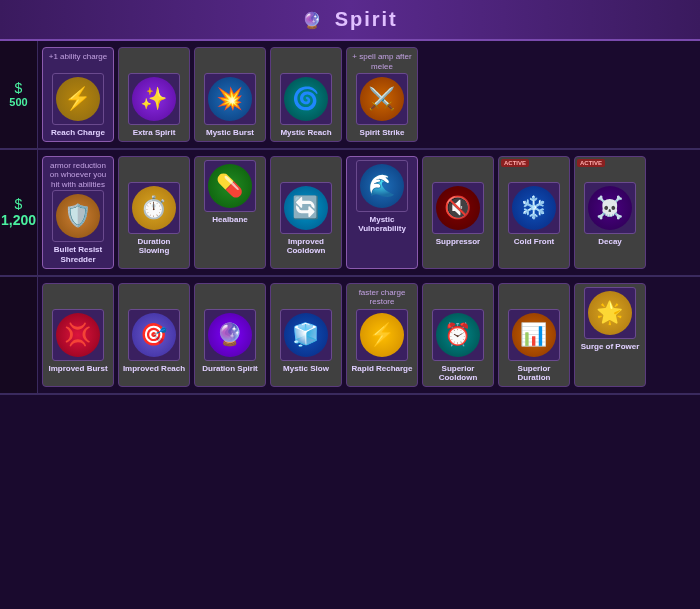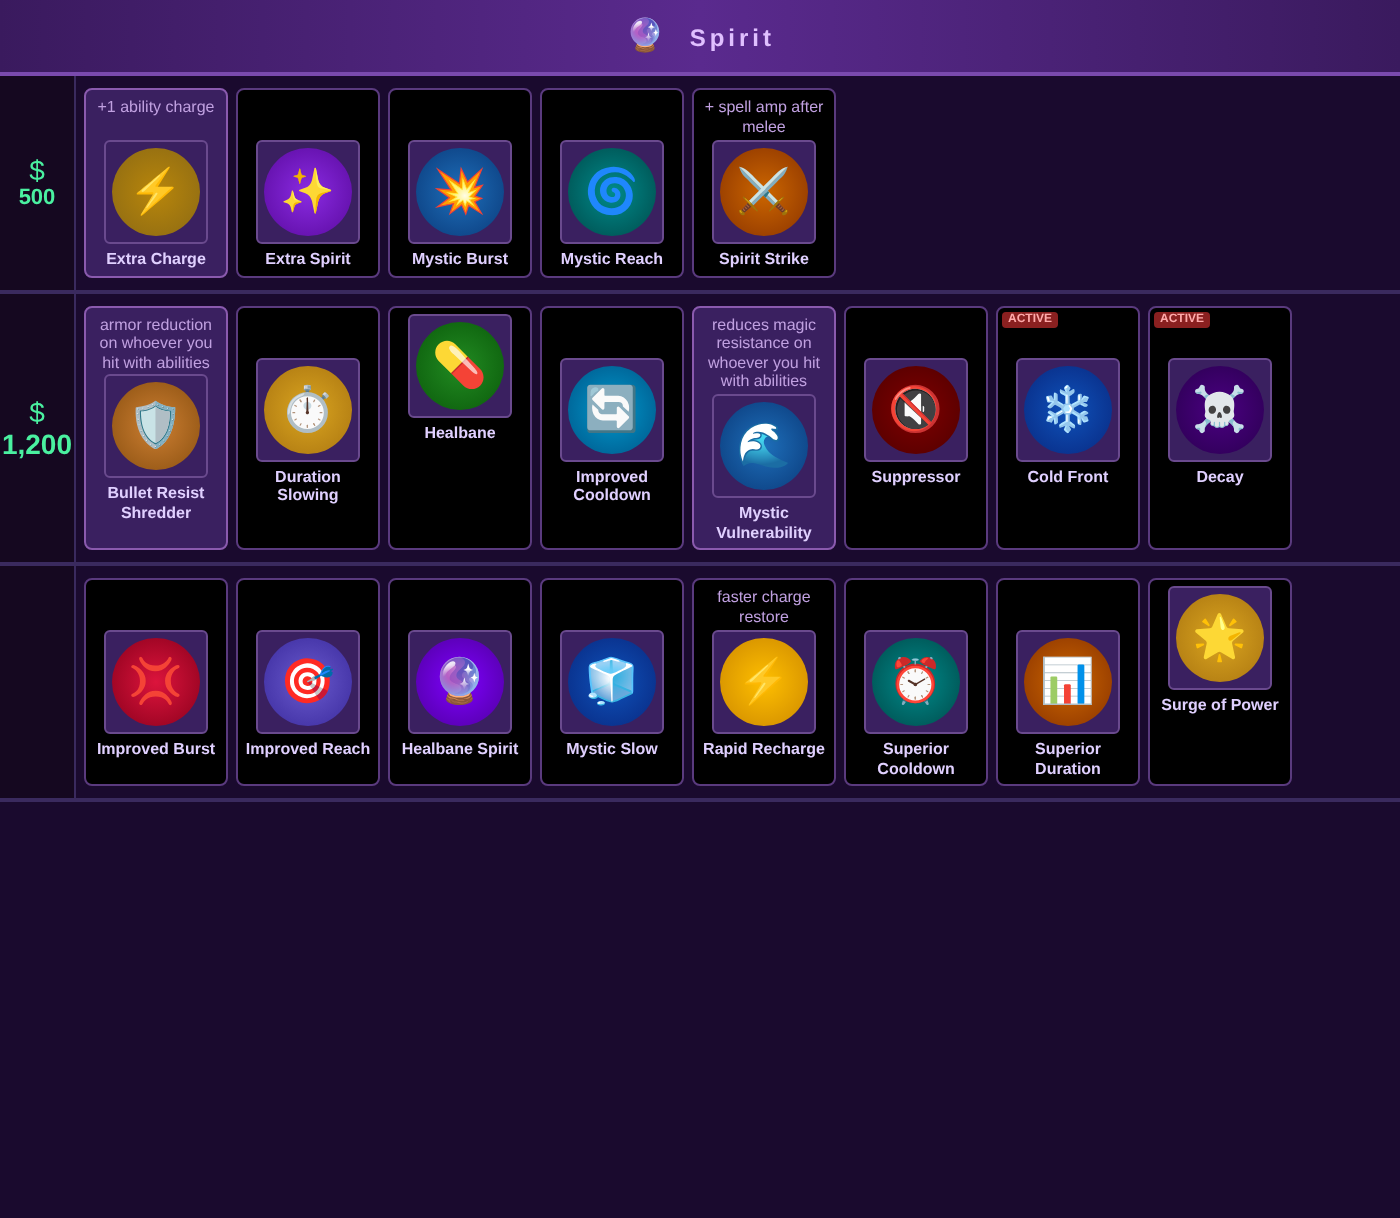--- a/index.html
+++ b/index.html
@@ -15,36 +15,36 @@
     
     .header {
       background: linear-gradient(to right, #3a1a5e, #5a2a8e, #3a1a5e);
       text-align: center;
       padding: 8px 0;
       position: relative;
       border-bottom: 2px solid #7a4aae;
     }
     .header-title {
       color: #e0c0ff;
-      font-size: 12px;
+      font-size: 20px;
       font-weight: bold;
       letter-spacing: 2px;
     }
     .header-icon {
       display: inline-block;
       margin-right: 8px;
       font-size: 16px;
     }
 
     
     .item-card {
       display: flex;
       flex-direction: column;
       align-items: center;
-      background: #000000;
+      background: #404040;
       border: 1px solid #5a3a7e;
       border-radius: 4px;
       padding: 3px;
       width: 72px;
       min-height: 88px;
       position: relative;
       cursor: pointer;
     }
     .item-card.highlighted {
       background: #3a2060;
@@ -150,21 +150,21 @@
         <span style="color:#4af0a0;font-size:11px;font-weight:bold;">500</span>
       </div>
       <div style="flex: 1 1 0%; display: flex; flex-direction: column;">
         <div style="display: flex; flex-wrap: wrap; gap: 4px; padding: 6px 4px;">
           <div class="item-card highlighted">
 
     <div class="item-tooltip">+1 ability charge</div>
     <div class="item-icon-wrap">
     <div class="icon-shape icon-yellow" style="width:44px;height:44px;font-size:22px;display:flex;align-items:center;justify-content:center;">⚡</div>
   </div>
-    <div class="item-name">Extra Charge</div>
+    <div class="item-name">Reach Charge</div>
   </div>
           <div class="item-card ">
 
     <div class="item-tooltip"></div>
     <div class="item-icon-wrap">
     <div class="icon-shape icon-purple" style="width:44px;height:44px;font-size:22px;display:flex;align-items:center;justify-content:center;">✨</div>
   </div>
     <div class="item-name">Extra Spirit</div>
   </div>
           <div class="item-card ">
@@ -227,21 +227,20 @@
           <div class="item-card ">
 
     <div class="item-tooltip"></div>
     <div class="item-icon-wrap">
     <div class="icon-shape icon-cyan" style="width:44px;height:44px;font-size:22px;display:flex;align-items:center;justify-content:center;">🔄</div>
   </div>
     <div class="item-name">Improved Cooldown</div>
   </div>
           <div class="item-card highlighted">
 
-    <div class="item-tooltip">reduces magic resistance on whoever you hit with abilities</div>
     <div class="item-icon-wrap">
     <div class="icon-shape icon-blue" style="width:44px;height:44px;font-size:22px;display:flex;align-items:center;justify-content:center;">🌊</div>
   </div>
     <div class="item-name">Mystic Vulnerability</div>
   </div>
           <div class="item-card ">
 
     <div class="item-tooltip"></div>
     <div class="item-icon-wrap">
     <div class="icon-shape icon-maroon" style="width:44px;height:44px;font-size:22px;display:flex;align-items:center;justify-content:center;">🔇</div>
@@ -286,21 +285,21 @@
     <div class="icon-shape icon-slate" style="width:44px;height:44px;font-size:22px;display:flex;align-items:center;justify-content:center;">🎯</div>
   </div>
     <div class="item-name">Improved Reach</div>
   </div>
           <div class="item-card ">
 
     <div class="item-tooltip"></div>
     <div class="item-icon-wrap">
     <div class="icon-shape icon-violet" style="width:44px;height:44px;font-size:22px;display:flex;align-items:center;justify-content:center;">🔮</div>
   </div>
-    <div class="item-name">Healbane Spirit</div>
+    <div class="item-name">Duration Spirit</div>
   </div>
           <div class="item-card ">
 
     <div class="item-tooltip"></div>
     <div class="item-icon-wrap">
     <div class="icon-shape icon-sapphire" style="width:44px;height:44px;font-size:22px;display:flex;align-items:center;justify-content:center;">🧊</div>
   </div>
     <div class="item-name">Mystic Slow</div>
   </div>
           <div class="item-card ">

